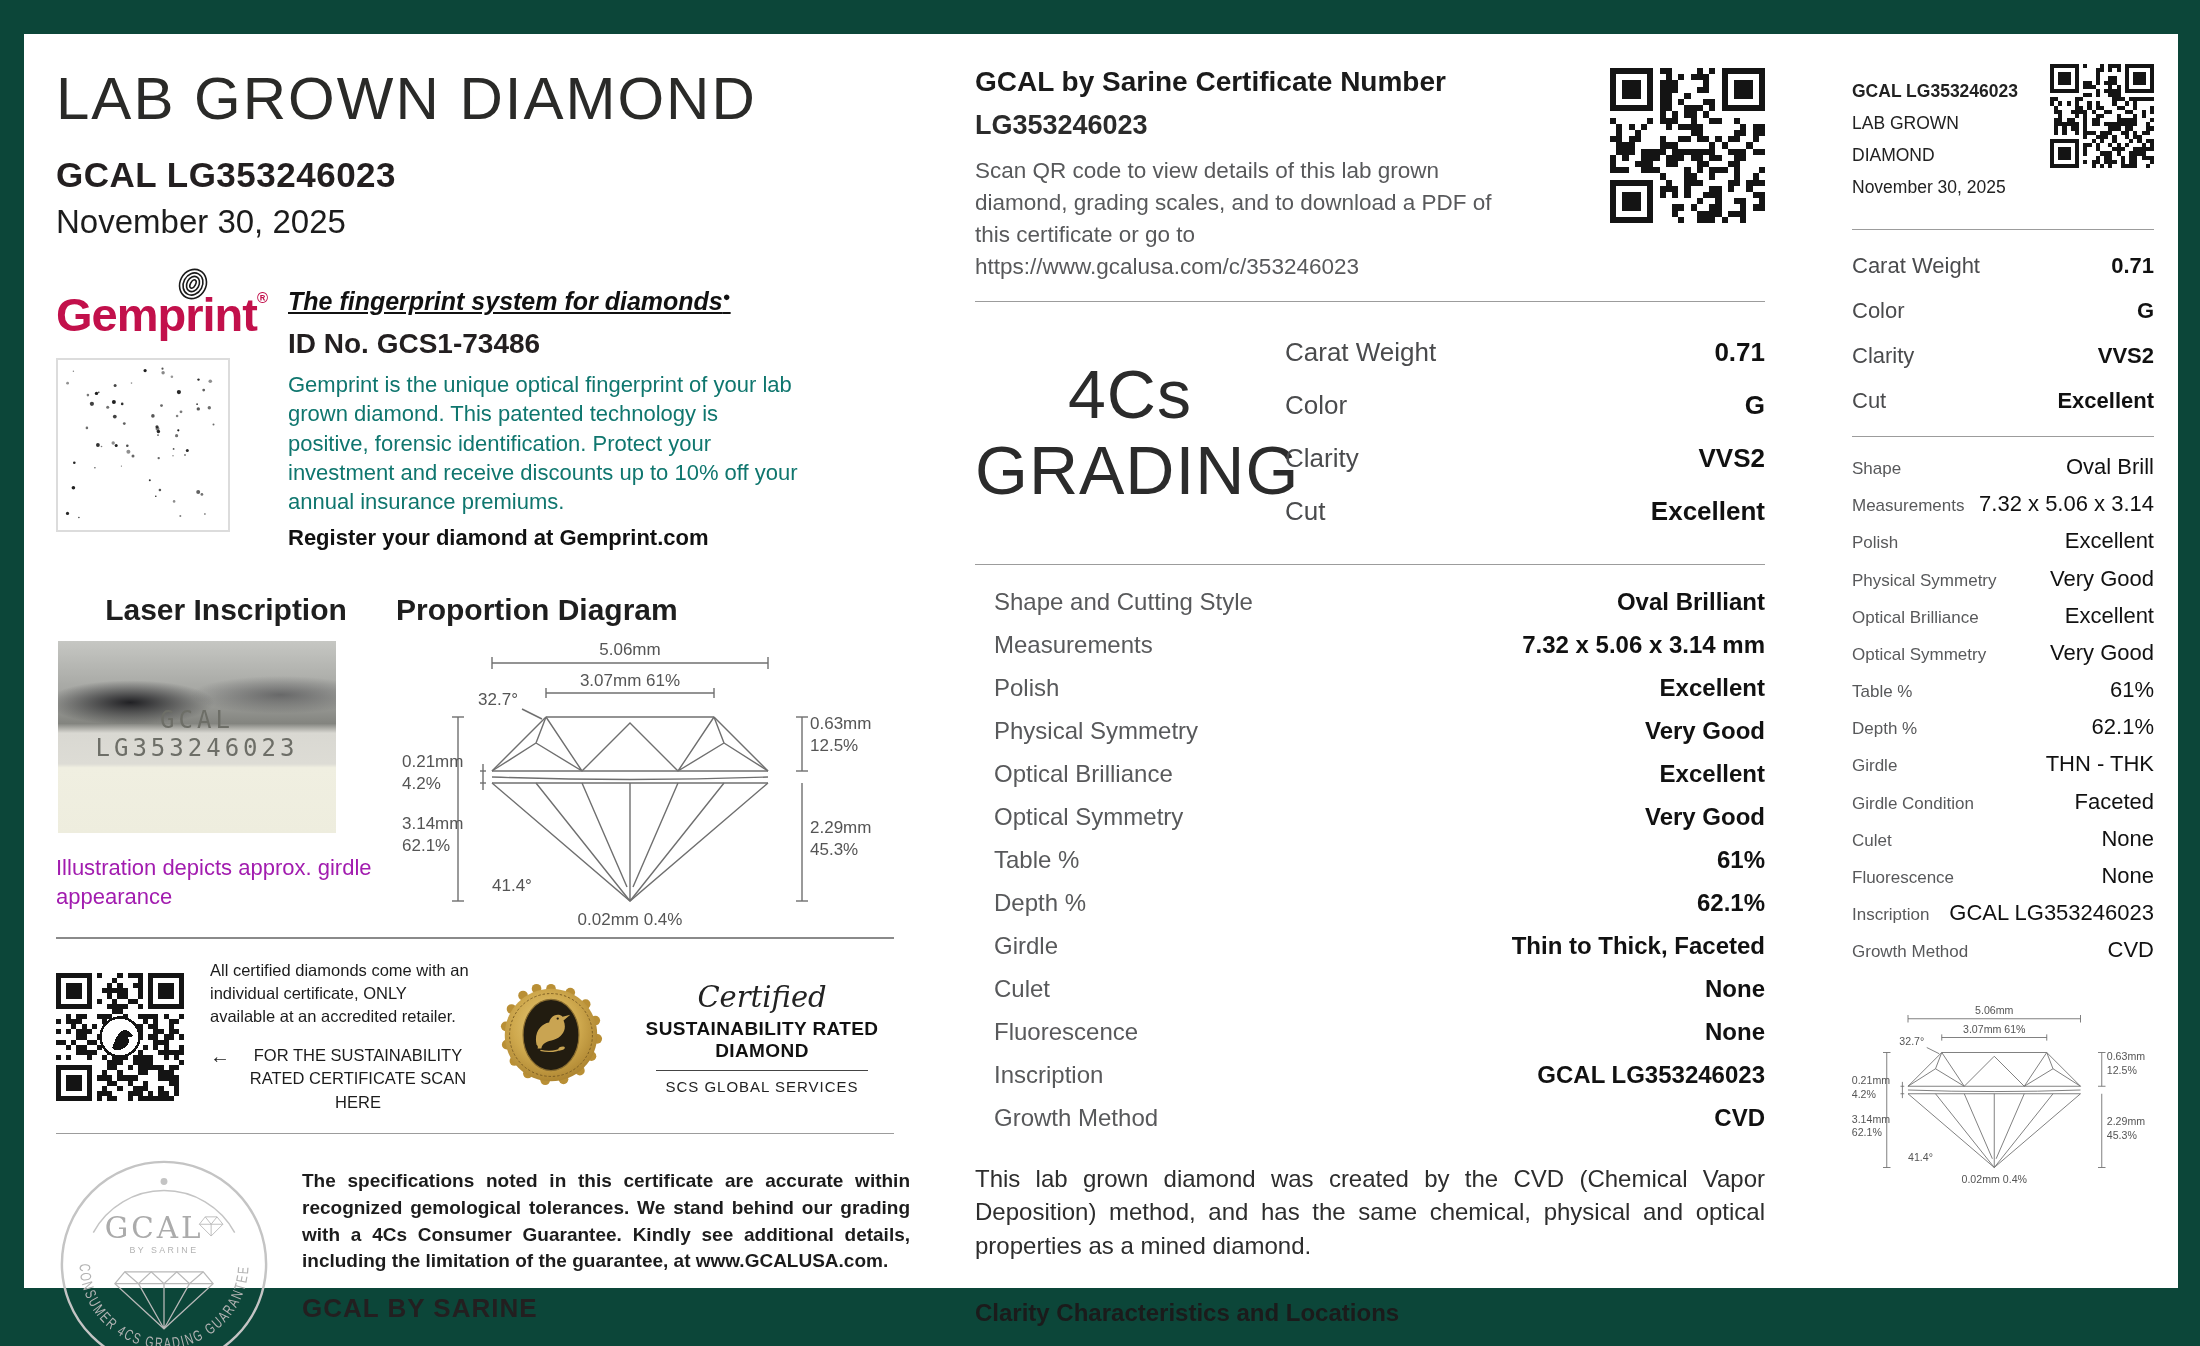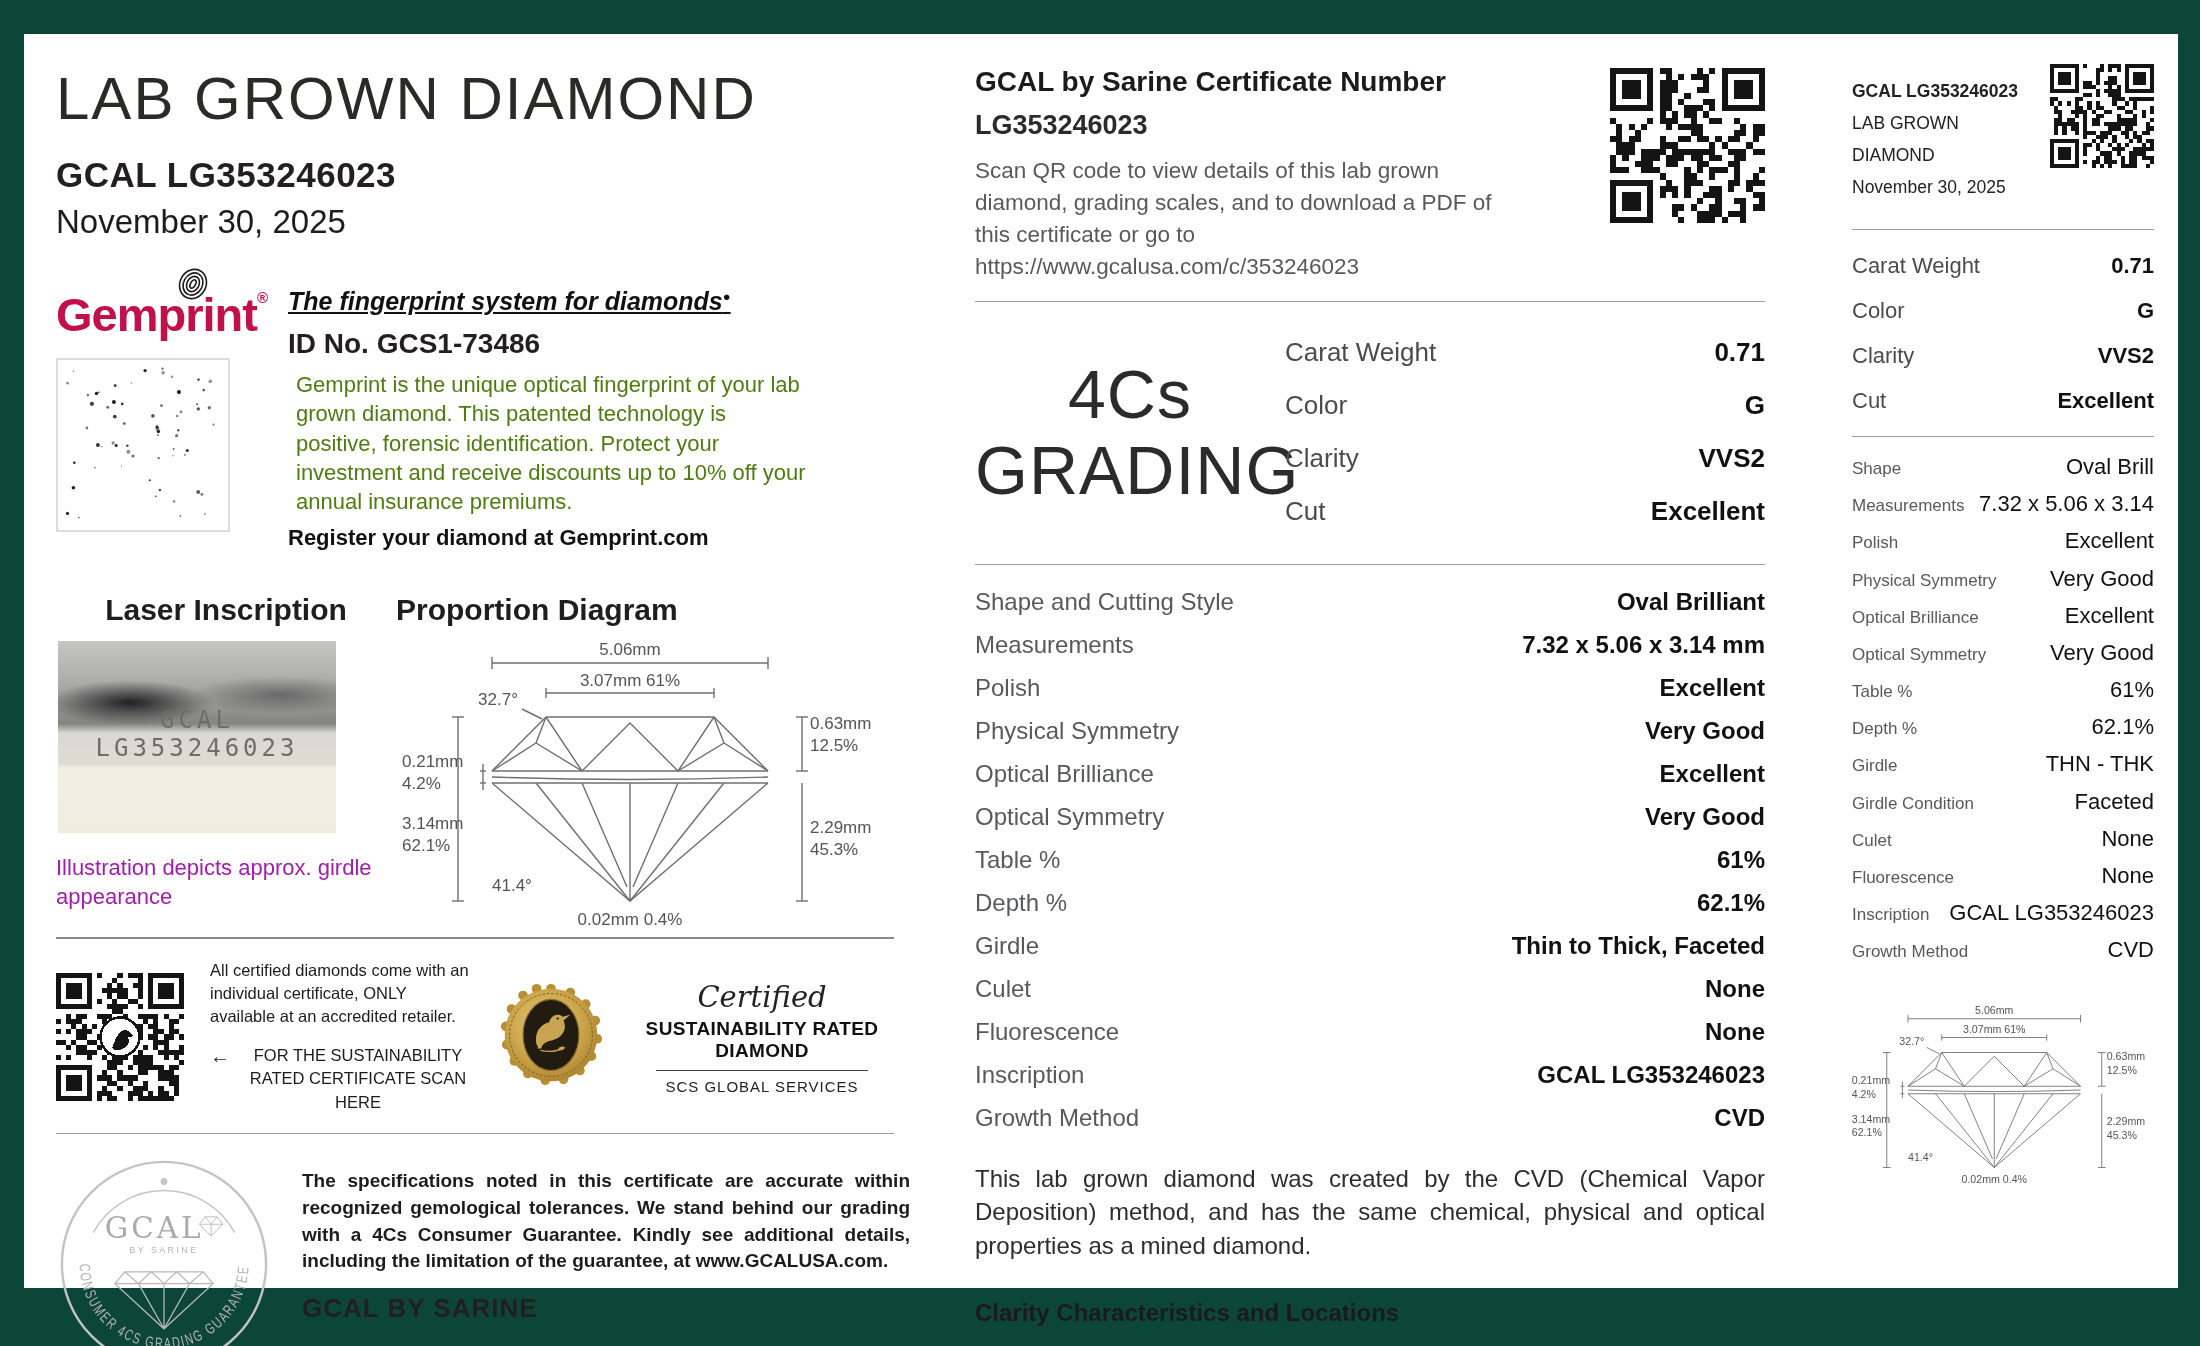--- a/index.html
+++ b/index.html
@@ -20,21 +20,21 @@
   .gp-row{margin-top:46px;display:flex;gap:36px;}
   .gp-left{width:196px;flex:0 0 auto;}
   .gp-logo{position:relative;font-size:47px;font-weight:800;color:#c2104b;letter-spacing:-1px;text-align:right;}
   .gp-logo sup{font-size:15px;font-weight:700;vertical-align:28px;}
   .gp-finger{position:absolute;top:-30px;left:118px;}
   .speckle-box{margin-top:16px;width:170px;height:170px;border:2px solid #dcdcdc;background:#fff;}
   .gp-right{flex:1;}
   .gp-tag{font-style:italic;font-weight:700;font-size:25px;color:#111;text-decoration:underline;}
   .gp-tag sup{font-size:13px;}
   .gp-id{margin-top:12px;font-size:28px;font-weight:700;}
-  .gp-body{margin-top:10px;font-size:22px;line-height:1.33;color:#4d7c0f;width:512px;margin-left:8px;}
+  .gp-body{margin-top:10px;font-size:22px;line-height:1.33;color:#0f766e;width:512px;}
   .gp-reg{margin-top:9px;font-size:22px;font-weight:700;color:#111;}
   .li-heads{margin-top:42px;display:flex;}
   .li-heads .h{font-size:30px;font-weight:700;color:#1e1e1e;}
   .h-laser{width:340px;text-align:center;}
   .h-prop{flex:1;text-align:left;}
   .li-row{display:flex;margin-top:14px;}
   .laser-wrap{width:340px;flex:0 0 auto;}
   .laser-photo{width:278px;height:192px;position:relative;margin-left:2px;
     background:
       radial-gradient(ellipse 42% 16% at 26% 32%, rgba(22,22,26,.92), rgba(22,22,26,0) 72%),
@@ -76,21 +76,21 @@
   .mid-number{margin-top:12px;font-size:27px;font-weight:700;color:#2b2b2b;}
   .mid-note{margin-top:14px;font-size:22.5px;line-height:1.42;color:#58595b;width:548px;}
   .qr-mid{width:155px;height:155px;flex:0 0 auto;margin-top:2px;}
   .mid-div{margin-top:18px;}
   .grading{display:flex;align-items:center;padding:24px 0 26px;}
   .grading-title{width:310px;flex:0 0 auto;text-align:center;font-size:68px;font-weight:300;line-height:1.12;color:#2b2b2b;letter-spacing:1px;}
   .grading-rows{flex:1;}
   .g-row{display:flex;justify-content:space-between;align-items:baseline;padding:11px 0;}
   .g-row .lbl{font-size:26px;color:#4a4b4d;}
   .g-row .val{font-size:26px;font-weight:700;color:#111;}
-  .spec-rows{padding:16px 0 10px;}
+  .spec-rows{padding:16px 0 10px;margin-left:19px;}
   .s-row{display:flex;justify-content:space-between;align-items:baseline;padding:7.5px 0;}
   .s-row .lbl{font-size:24px;color:#58595b;}
   .s-row .val{font-size:24px;font-weight:700;color:#111;}
   .cvd-note{margin-top:12px;font-size:24px;line-height:1.4;color:#2d2d2d;text-align:justify;}
   .clar-head{margin-top:36px;font-size:24px;font-weight:700;color:#1b1b1b;}
   .clar-rows{margin-top:14px;}
   .c-row{display:flex;padding:6px 0;}
   .c-row .name{width:262px;flex:0 0 auto;font-size:23px;color:#58595b;}
   .c-row .loc{font-size:23px;color:#4a4b4d;}
 

